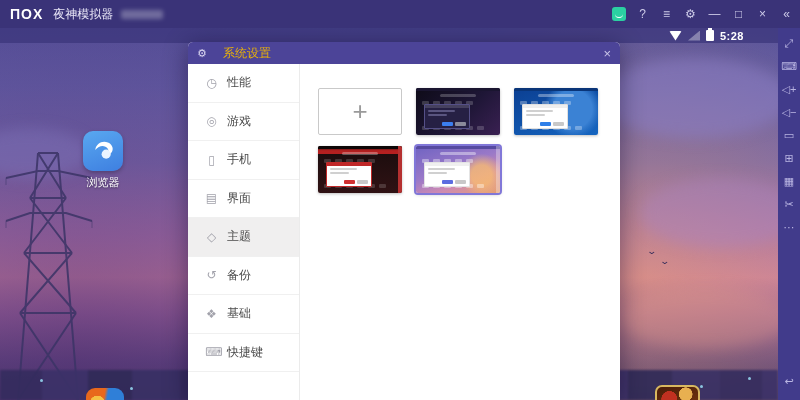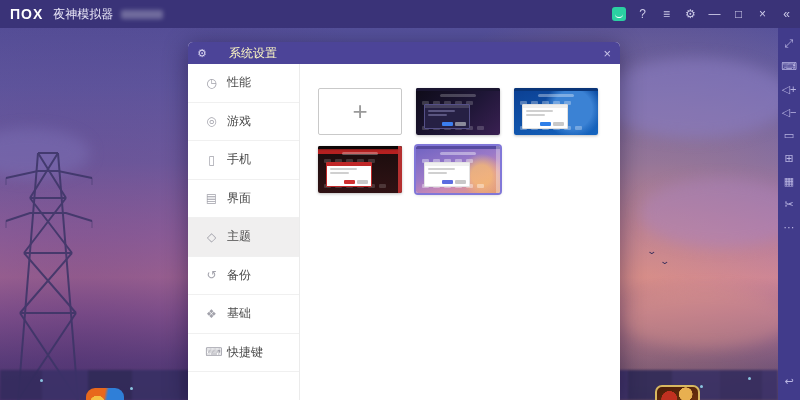--- a/index.html
+++ b/index.html
@@ -53,21 +53,21 @@
   
   .toolbar{position:absolute;right:0;top:28px;width:22px;height:372px;background:#413b8b;display:flex;flex-direction:column;align-items:center;padding-top:4px;box-sizing:border-box;z-index:30;}
   .tbtn{width:20px;height:22px;margin-bottom:1px;display:flex;align-items:center;justify-content:center;color:#b9b5e2;font-size:11px;line-height:1;cursor:pointer;}
   .tspacer{flex:1;}
   .tback{margin-bottom:8px;}
 
   
   .dialog{position:absolute;left:188px;top:42px;width:432px;height:358px;z-index:20;border-radius:5px 5px 0 0;box-shadow:0 4px 24px rgba(10,5,40,.45);display:flex;flex-direction:column;overflow:hidden;background:#fff;}
   .dlg-header{height:22px;background:#4c4498;display:flex;align-items:center;padding:0 9px;flex:none;}
   .dlg-gear{color:#dcd9f2;font-size:11px;}
-  .dlg-title{color:#fef9c3;font-size:12px;margin-left:22px;}
+  .dlg-title{color:#eab308;font-size:12px;margin-left:16px;}
   .dlg-close{margin-left:auto;color:#c9c5e8;font-size:13px;cursor:pointer;}
   .dlg-body{flex:1;display:flex;min-height:0;background:#fff;}
   .dlg-side{width:111px;border-right:1px solid #ebebeb;flex:none;}
   .side-item{height:38.5px;box-sizing:border-box;display:flex;align-items:center;gap:9px;padding-left:17px;border-bottom:1px solid #f0f0f0;font-size:12px;color:#4a4a4a;cursor:pointer;}
   .side-item.selected{background:#f0efef;}
   .side-ic{color:#a2a2ab;font-size:12px;width:13px;text-align:center;}
   .dlg-content{flex:1;padding:24px 0 0 18px;}
   .theme-grid{display:flex;flex-wrap:wrap;gap:11px 14px;width:296px;}
   .tile{width:84px;height:47px;border-radius:2px;box-sizing:border-box;cursor:pointer;position:relative;}
   .tile.add{border:1px solid #c9c9c9;display:flex;align-items:center;justify-content:center;color:#9a9a9a;font-size:26px;font-weight:300;}
@@ -112,21 +112,36 @@
     <span class="bird" style="left:648px;top:218px;">⌄</span>
     <span class="bird" style="left:661px;top:228px;">⌄</span>
     <div class="city"></div>
     <div class="citylight" style="left:40px;bottom:18px;"></div>
     <div class="citylight" style="left:130px;bottom:10px;"></div>
     <div class="citylight" style="left:320px;bottom:14px;"></div>
     <div class="citylight" style="left:700px;bottom:12px;"></div>
     <div class="citylight" style="left:748px;bottom:20px;"></div>
   </div>
 
-
+  <div class="statusbar">
+    <span class="wifi"></span>
+    <span class="signal"></span>
+    <span class="battery"></span>
+    <span class="time">5:28</span>
+  </div>
+
+  <div class="appicon">
+    <div class="appbadge">
+      <svg width="28" height="28" viewBox="0 0 40 40">
+        <path d="M27 8c-8-3.5-17 1.5-18 10.5 4.5-5.5 10-7 14.5-4.7 5.3 2.6 6 9.2 1.5 13.2 7.5-2.2 11-9 7.5-14.5-1.2-2-3-3.4-5.5-4.5z" fill="#ffffff"></path>
+        <circle cx="24.5" cy="24.5" r="6.5" fill="#eaf4ff"></circle>
+      </svg>
+    </div>
+    <div class="applabel">浏览器</div>
+  </div>
   <div class="game1"></div>
   <div class="game2"></div>
 
   <div class="titlebar">
     <span class="logo">ΠOX</span>
     <span class="wtitle">夜神模拟器</span>
     <span class="blurtext"></span>
     <div class="wcontrols" id="wcontrols">
         <div class="store"></div>
         <div class="wbtn">?</div>

